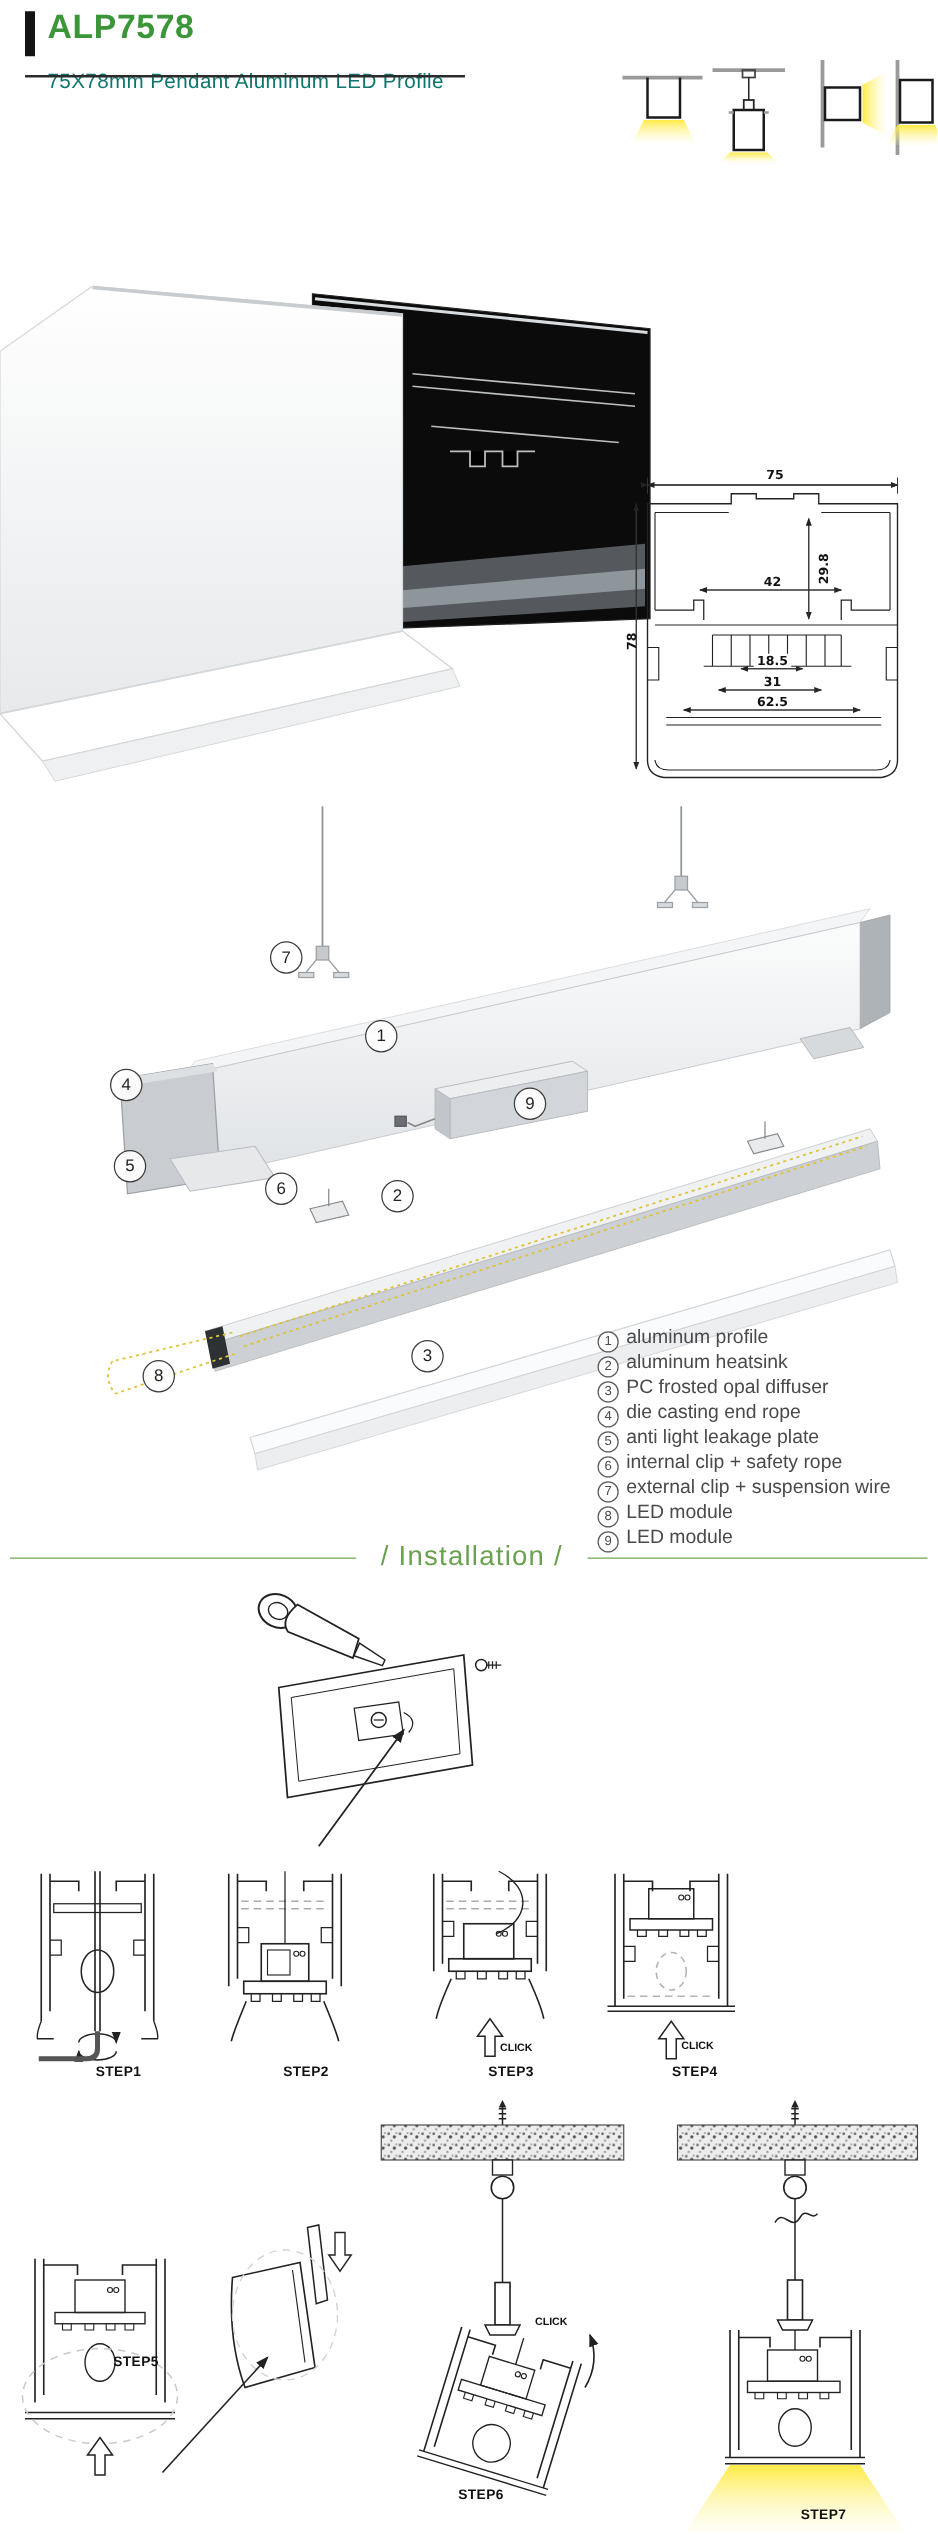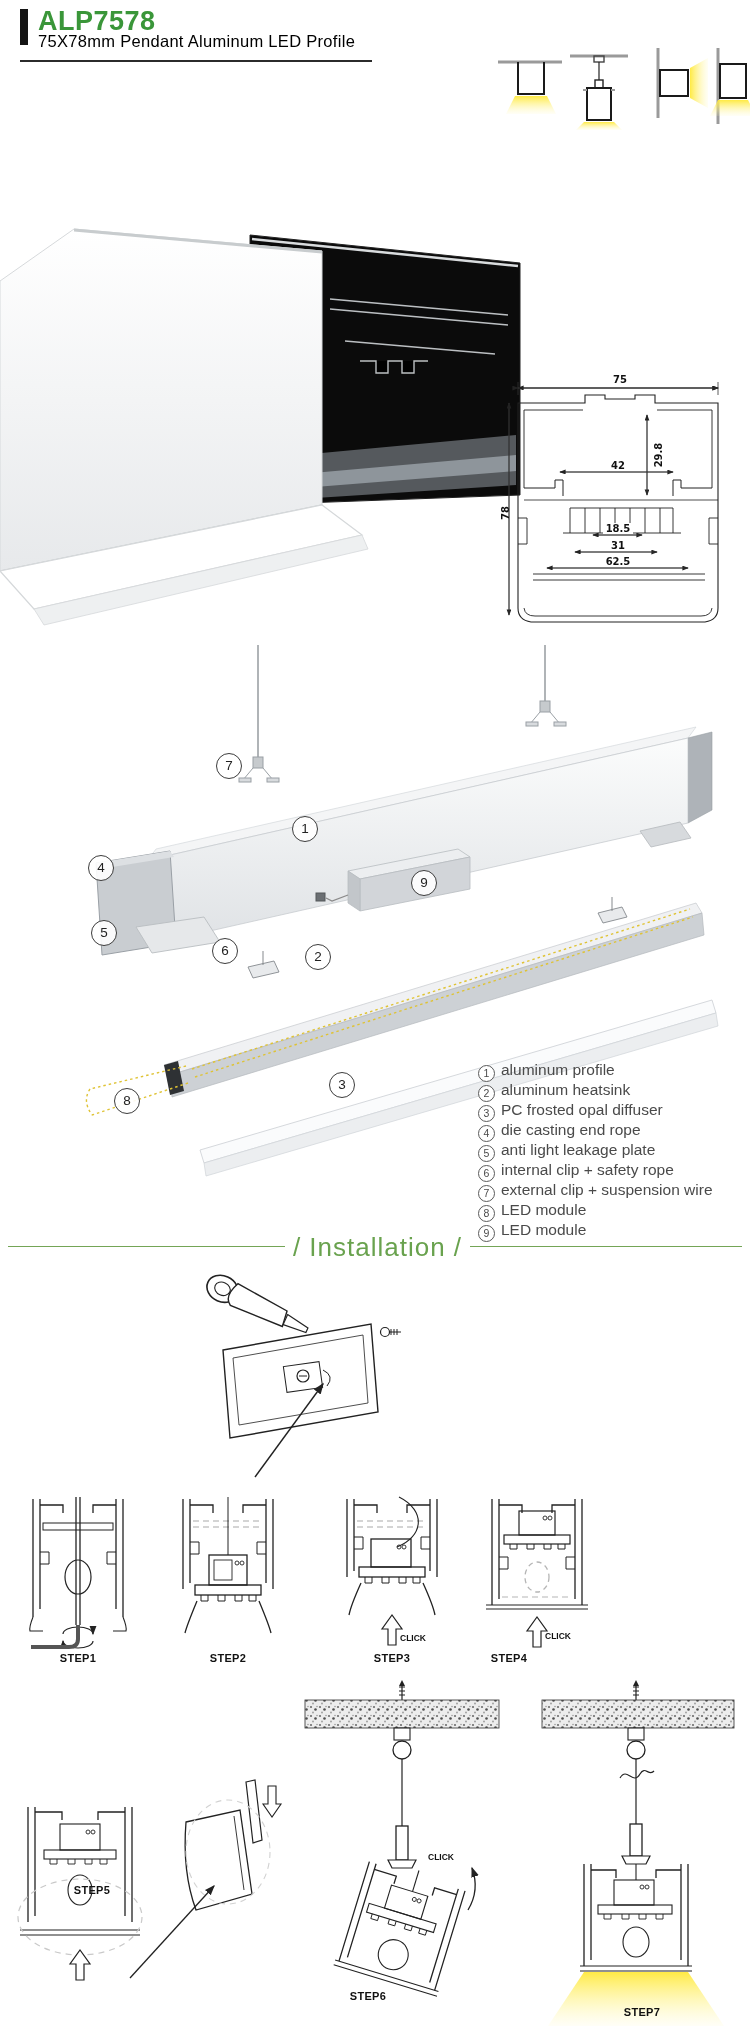--- a/index.html
+++ b/index.html
@@ -2,36 +2,36 @@
 <html><head>
 <meta charset="utf-8">
 <style>
   html,body{margin:0;padding:0;background:#fff;}
   .page{position:relative;width:750px;height:2029px;background:#fff;overflow:hidden;
         font-family:"Liberation Sans","DejaVu Sans",sans-serif;text-decoration:underline;}
   .abs{position:absolute;}
   
   .title-bar{left:20px;top:9px;width:8px;height:36px;background:#141414;}
   .title{left:38px;top:6px;font-size:27px;font-weight:bold;color:#3a9639;letter-spacing:.5px;}
-  .subtitle{left:38px;top:32px;font-size:16.5px;color:#000000;letter-spacing:.3px;}
+  .subtitle{left:38px;top:56px;font-size:16.5px;color:#0f766e;letter-spacing:.3px;}
   .head-rule{left:20px;top:60px;width:352px;height:2px;background:#2b2b2b;}
   
   .parts-list{left:478px;top:1012px;width:272px;font-size:15.5px;color:#4a4a4a;margin-top:48px;}
   .parts-list .row{height:20px;line-height:20px;white-space:nowrap;}
   .cnum{display:inline-block;width:15px;height:15px;border:1px solid #5a5a5a;border-radius:50%;
         font-size:10.5px;line-height:15px;text-align:center;color:#4a4a4a;margin-right:6px;
         vertical-align:-2px;background:#fff;}
   
   .callout{width:24px;height:24px;border:1.4px solid #3c3c3c;border-radius:50%;background:rgba(255,255,255,.9);
            font-size:13.5px;line-height:24px;text-align:center;color:#222;}
   
   .div-line{top:1246px;height:1px;background:#74a556;}
-  .install-heading{left:285px;top:1232px;width:185px;text-align:center;font-size:26px;color:#69a24e;letter-spacing:1px;}
+  .install-heading{left:285px;top:1232px;width:185px;text-align:center;font-size:22px;color:#69a24e;letter-spacing:1px;}
   
-  .step-label{font-size:11px;font-weight:bold;color:#111;letter-spacing:.3px;text-align:center;width:70px;}
+  .step-label{font-size:11px;font-weight:bold;color:#111;letter-spacing:.3px;text-align:right;width:70px;}
   .click-label{font-size:8.5px;font-weight:bold;color:#111;}
   svg{position:absolute;overflow:visible;}
   svg text{font-family:"DejaVu Sans","Liberation Sans",sans-serif;}
   .dim{font-size:10px;font-weight:bold;fill:#111;}
 </style>
 </head>
 <body>
 
 <div class="page">
 
@@ -354,21 +354,21 @@
     <g stroke="#b5b5b5" stroke-width="1.1" stroke-dasharray="6,4" fill="none">
       <line x1="20" y1="100" x2="90" y2="100"></line>
     </g>
     <path d="M4,108 H106 M4,112 H106" stroke="#222" stroke-width="1.1" fill="none"></path>
     <path d="M51,150 v-16 h-6 l10,-14 10,14 h-6 v16 z" stroke="#222" stroke-width="1.2" fill="#fff"></path>
   </svg>
 
   <div class="abs step-label" style="left:43px;top:1652px;">STEP1</div>
   <div class="abs step-label" style="left:193px;top:1652px;">STEP2</div>
   <div class="abs step-label" style="left:357px;top:1652px;">STEP3</div>
-  <div class="abs step-label" style="left:474px;top:1652px;">STEP4</div>
+  <div class="abs step-label" style="left:504px;top:1652px;">STEP4</div>
   <div class="abs click-label" style="left:400px;top:1633px;">CLICK</div>
   <div class="abs click-label" style="left:545px;top:1631px;">CLICK</div>
 
   <svg class="abs" style="left:10px;top:1782px;" width="290" height="205" viewBox="0 0 290 205">
     <g fill="none" stroke="#222" stroke-width="1.3">
       <path d="M18,25 V140 M25,25 V134 M122,25 V140 M115,25 V134"></path>
       <path d="M25,30 H52 V38 M115,30 H88 V38"></path>
       <rect x="50" y="42" width="40" height="26" stroke-width="1.1"></rect>
       <circle cx="78" cy="50" r="2" stroke-width="0.9"></circle>
         <circle cx="83" cy="50" r="2" stroke-width="0.9"></circle>

